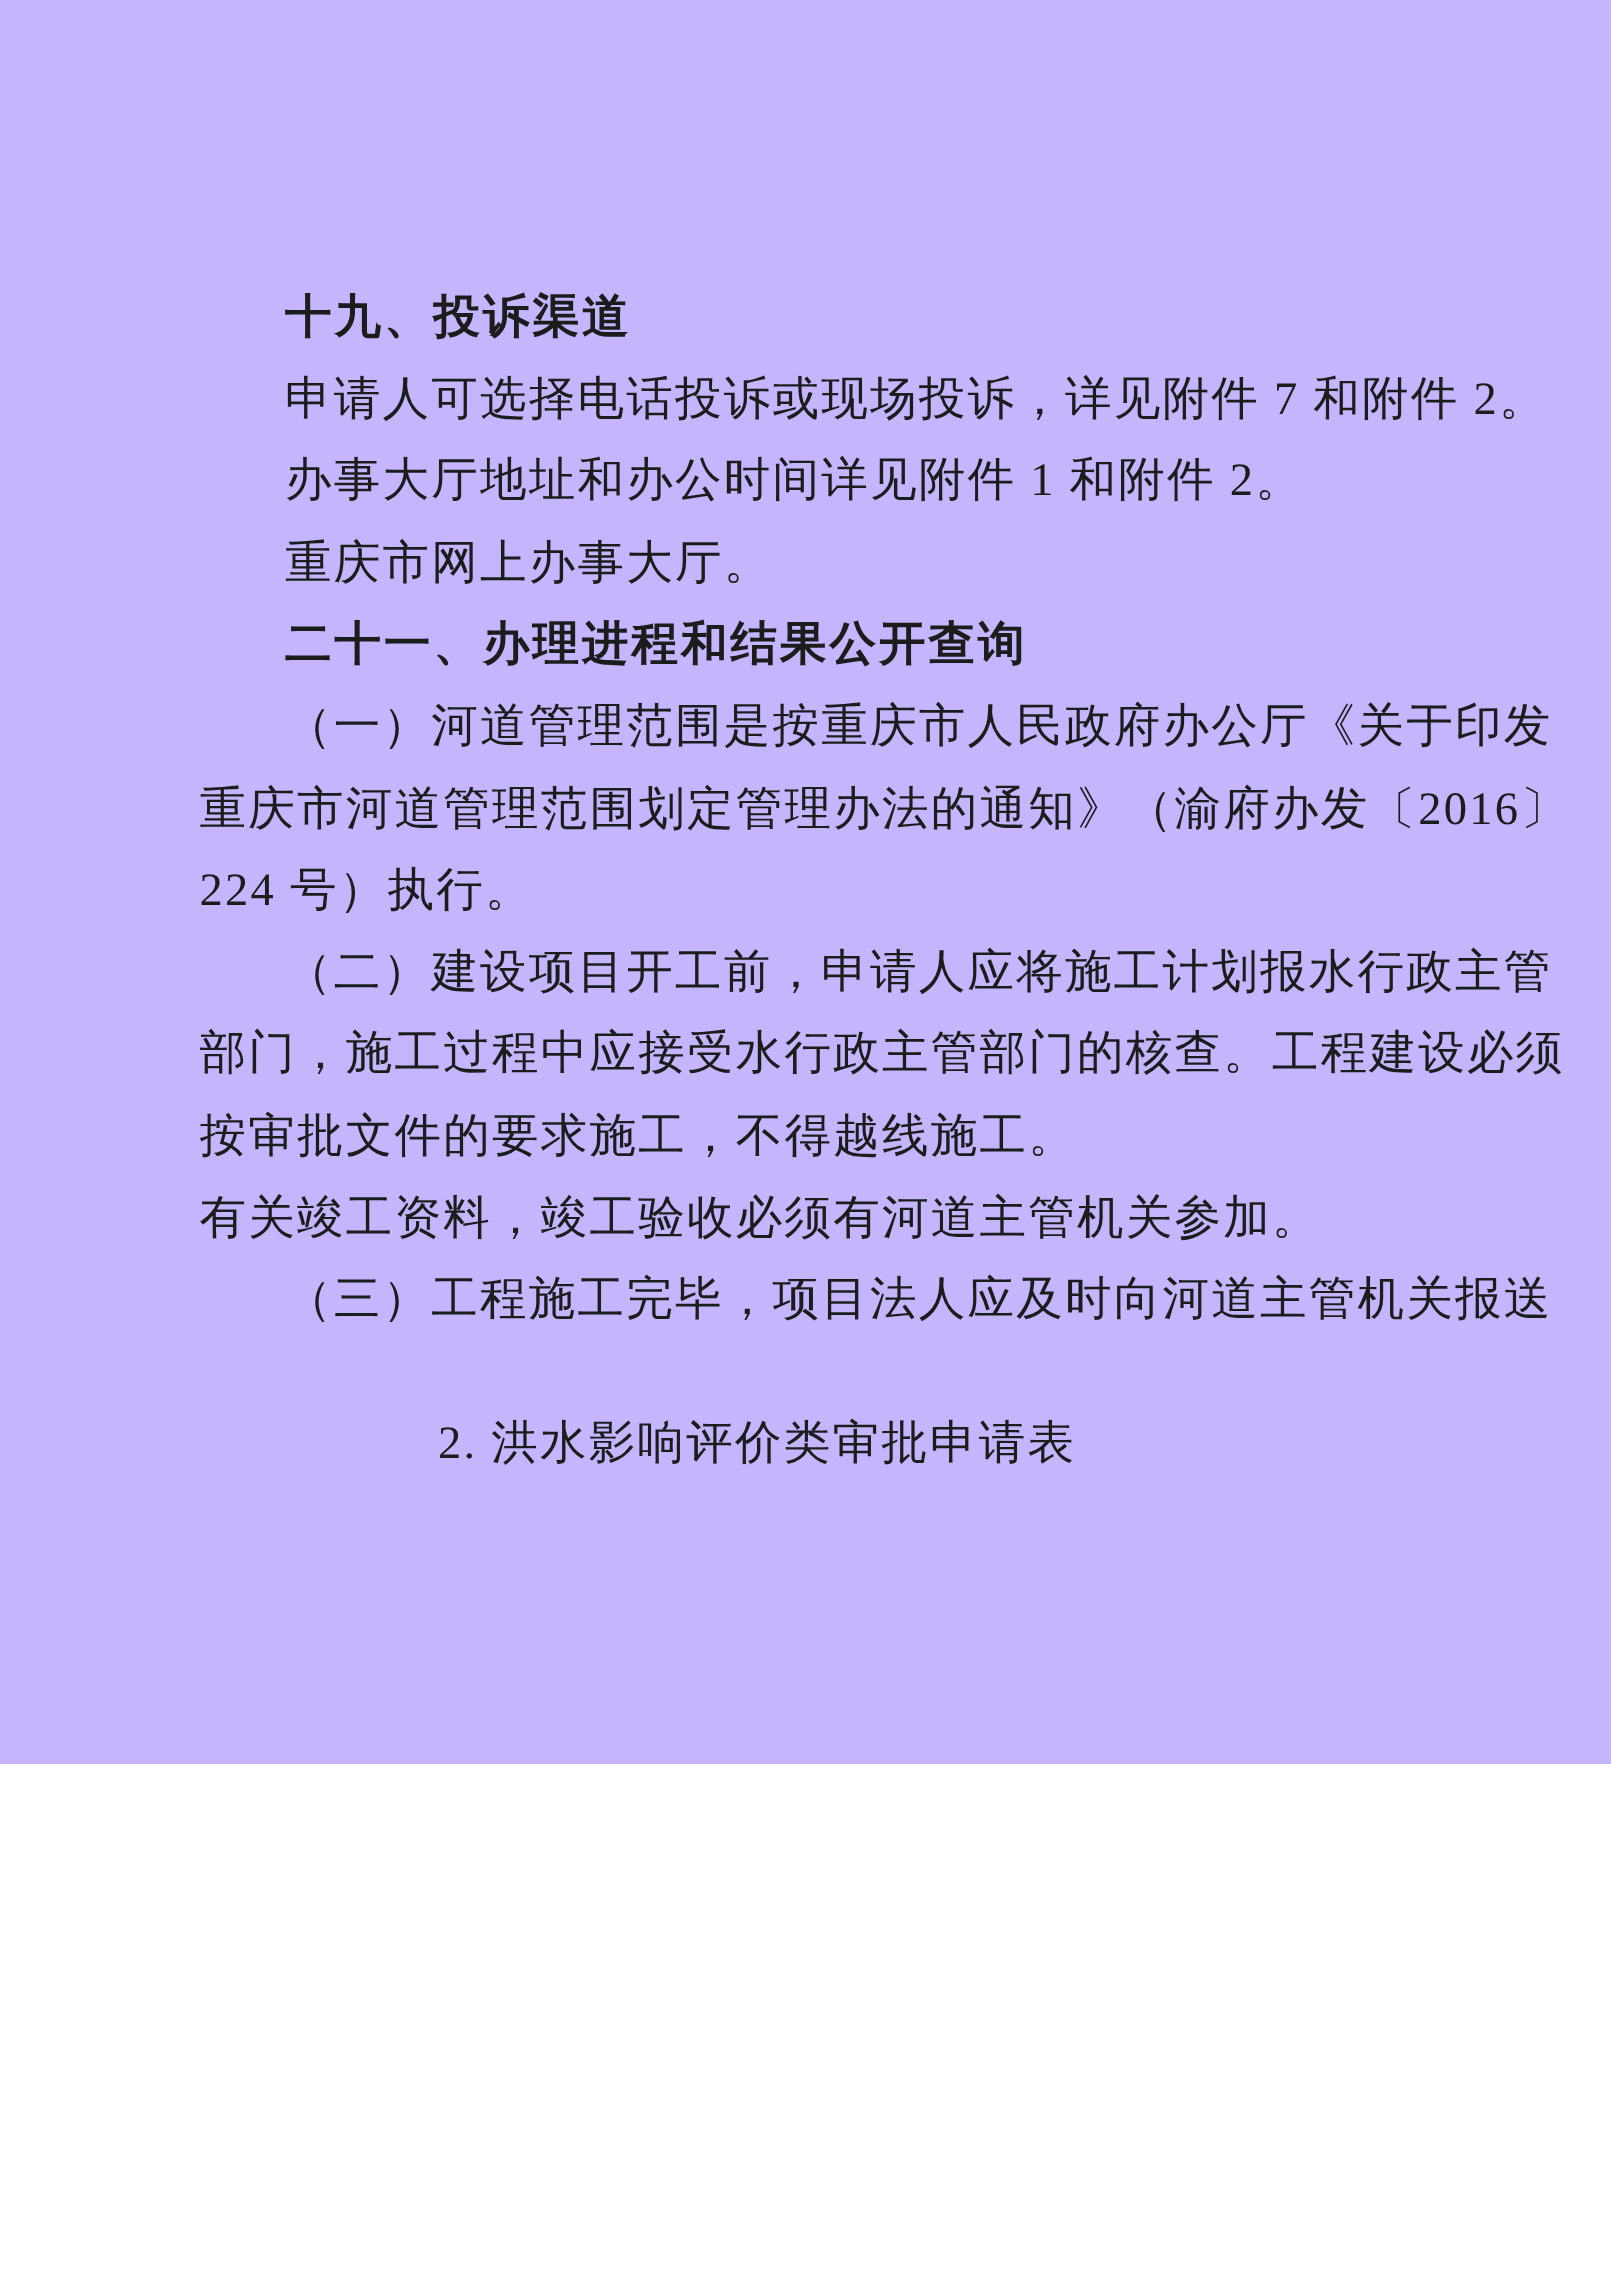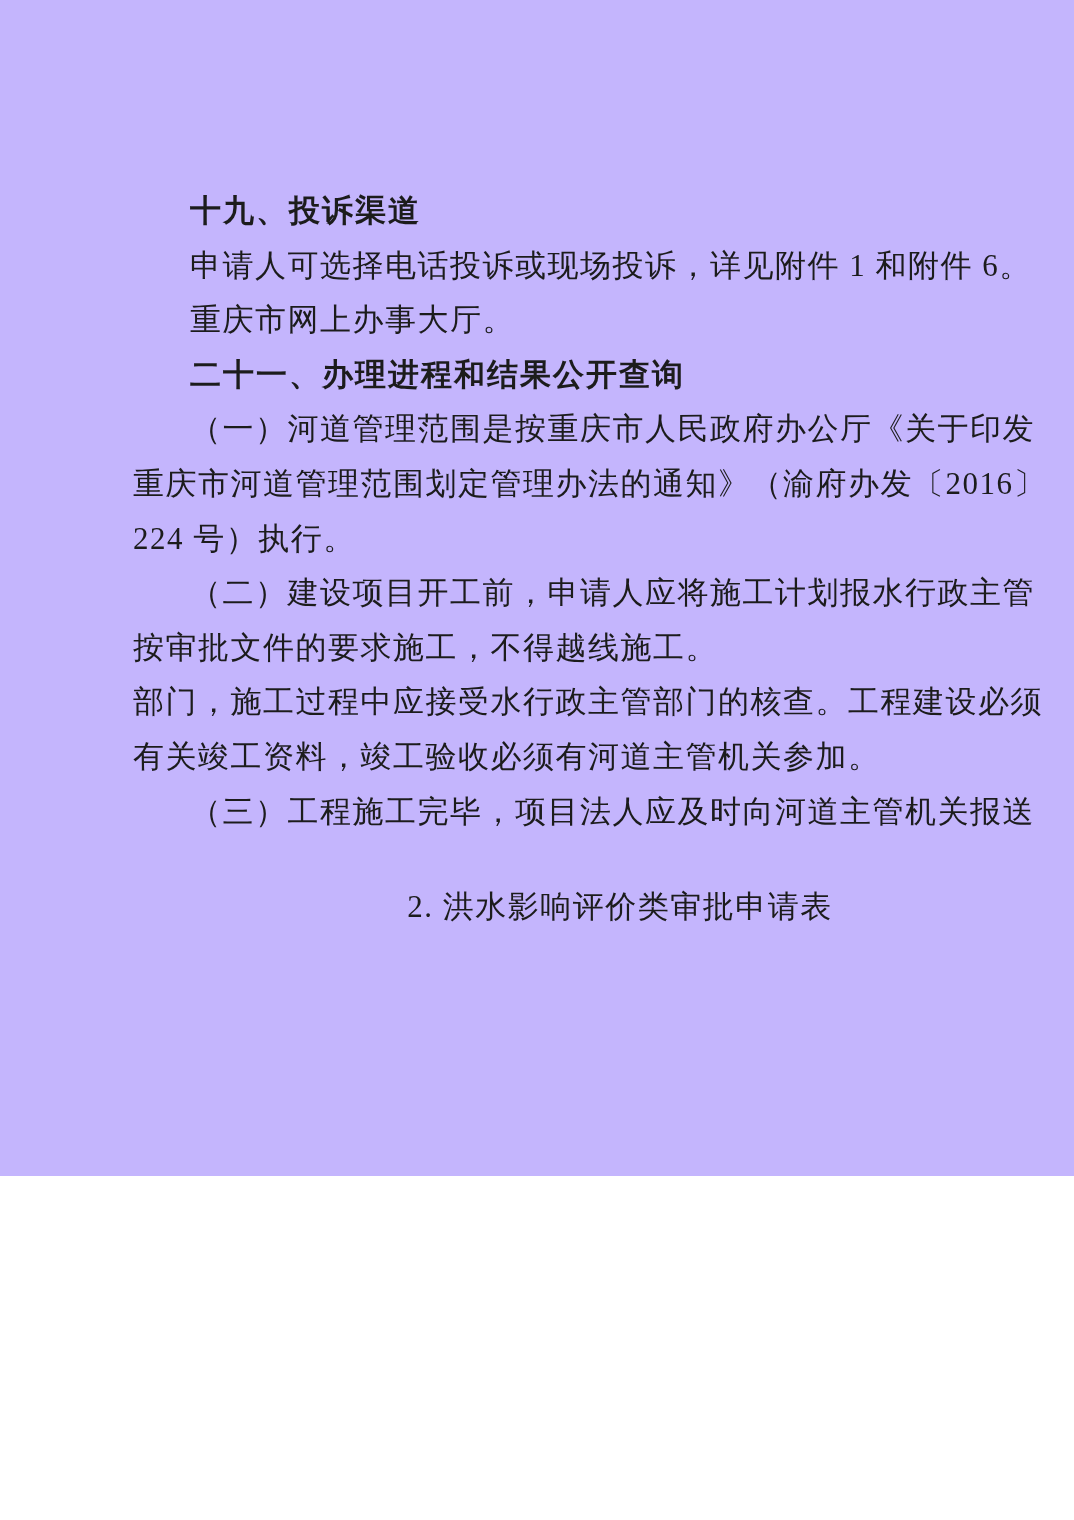--- a/index.html
+++ b/index.html
@@ -36,21 +36,20 @@
     padding-left: 57px;
   }
   .body {
     padding-left: 57px;
   }
   .cont {
     padding-left: 0;
   }
   .appendix2 {
     padding-left: 159px;
-    text-align: center;
   }
   .spacer {
     height: 41px;
   }
   .footer {
     position: absolute;
     left: 132px;
     top: 1358px;
     font-size: 30px;
     line-height: 40px;
@@ -63,29 +62,30 @@
     letter-spacing: 0;
   }
 </style>
 </head>
 <body>
 
 <div class="page">
 
   <div class="content">
       <div class="line heading">十九、投诉渠道</div>
-      <div class="line body">申请人可选择电话投诉或现场投诉，详见附件 1 和附件 6。</div>
+      <div class="line body">申请人可选择电话投诉或现场投诉，详见附件 7 和附件 2。</div>
+      <div class="line body">办事大厅地址和办公时间详见附件 1 和附件 2。</div>
       <div class="line body">重庆市网上办事大厅。</div>
       <div class="line heading">二十一、办理进程和结果公开查询</div>
       <div class="line body">（一）河道管理范围是按重庆市人民政府办公厅《关于印发</div>
       <div class="line cont">重庆市河道管理范围划定管理办法的通知》（渝府办发〔2016〕</div>
       <div class="line cont">224 号）执行。</div>
       <div class="line body">（二）建设项目开工前，申请人应将施工计划报水行政主管</div>
+      <div class="line cont">部门，施工过程中应接受水行政主管部门的核查。工程建设必须</div>
       <div class="line cont">按审批文件的要求施工，不得越线施工。</div>
-      <div class="line cont">部门，施工过程中应接受水行政主管部门的核查。工程建设必须</div>
       <div class="line cont">有关竣工资料，竣工验收必须有河道主管机关参加。</div>
       <div class="line body">（三）工程施工完毕，项目法人应及时向河道主管机关报送</div>
       <div class="line spacer"></div>
       <div class="line appendix2">2. 洪水影响评价类审批申请表</div>
     </div>
 
   <div class="footer">
     <span class="dash">—</span>
     <span class="num">68</span>
     <span class="dash">—</span>

